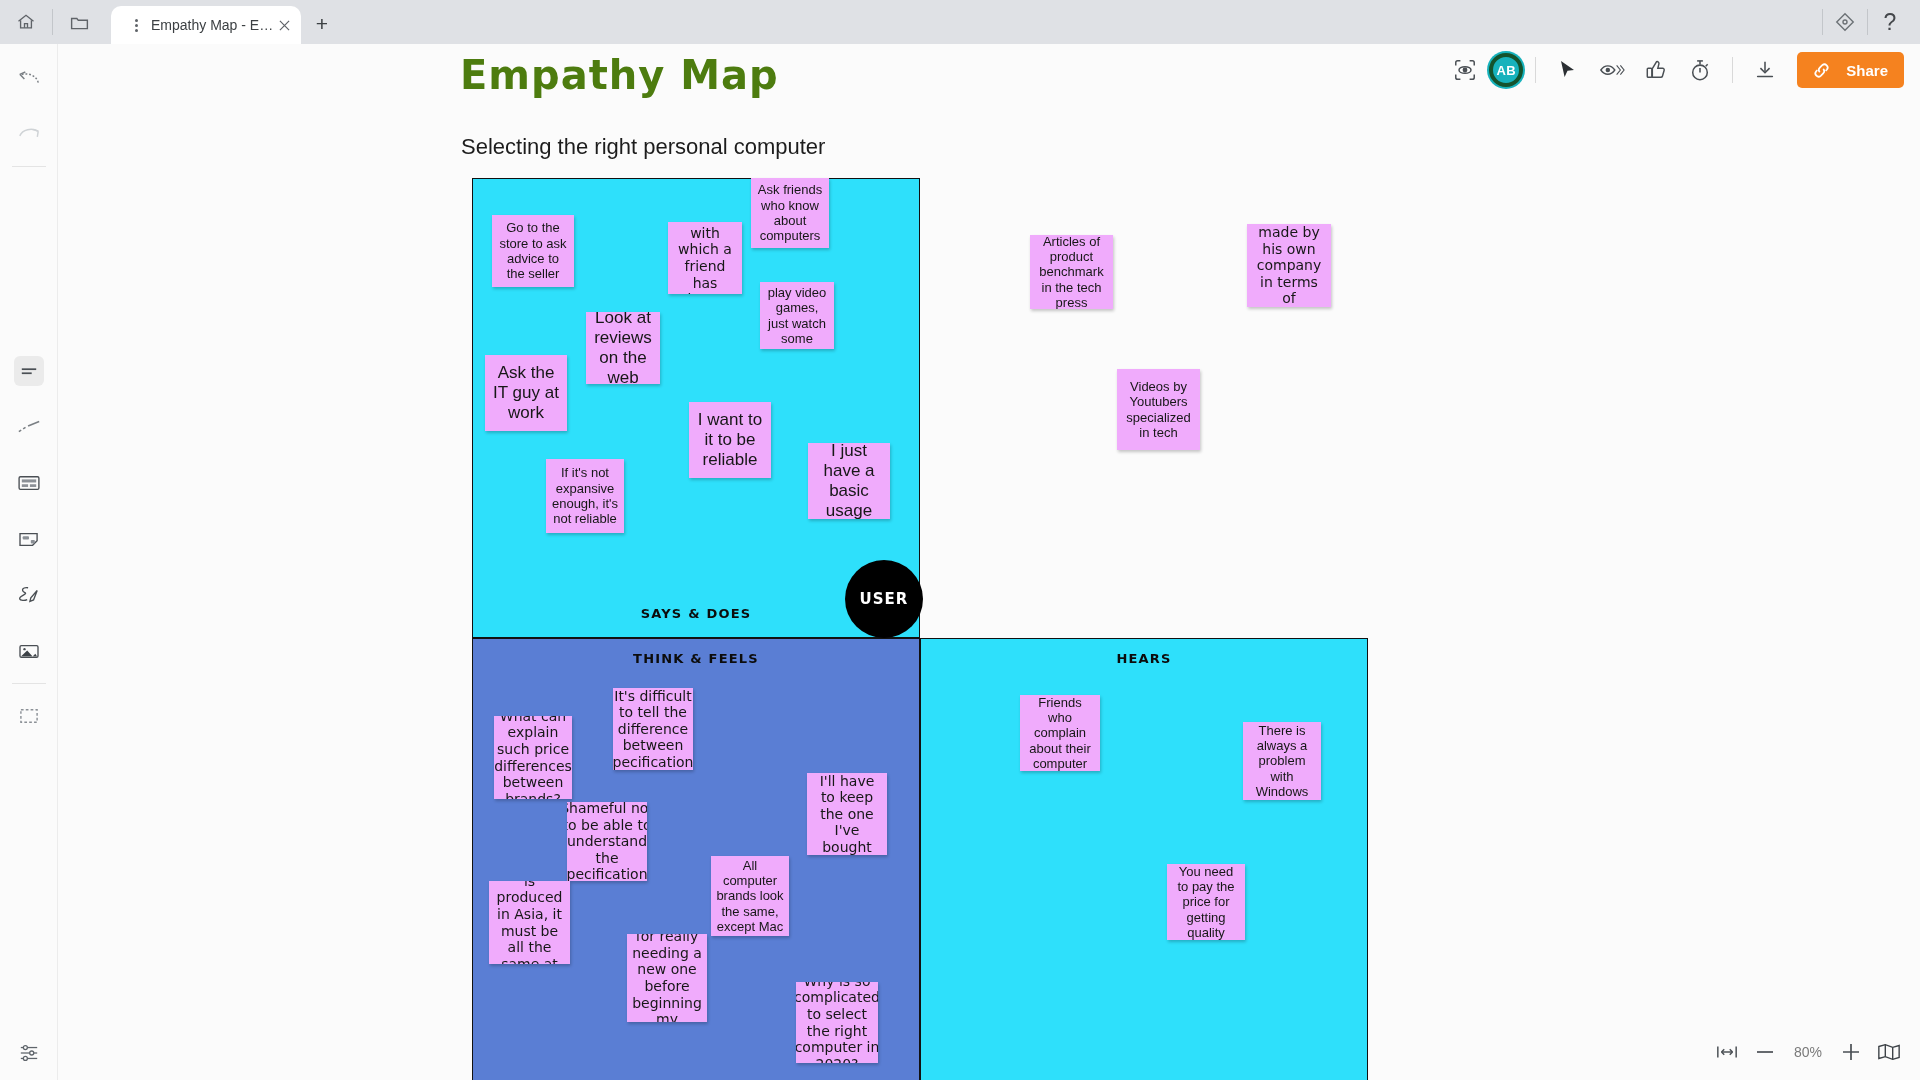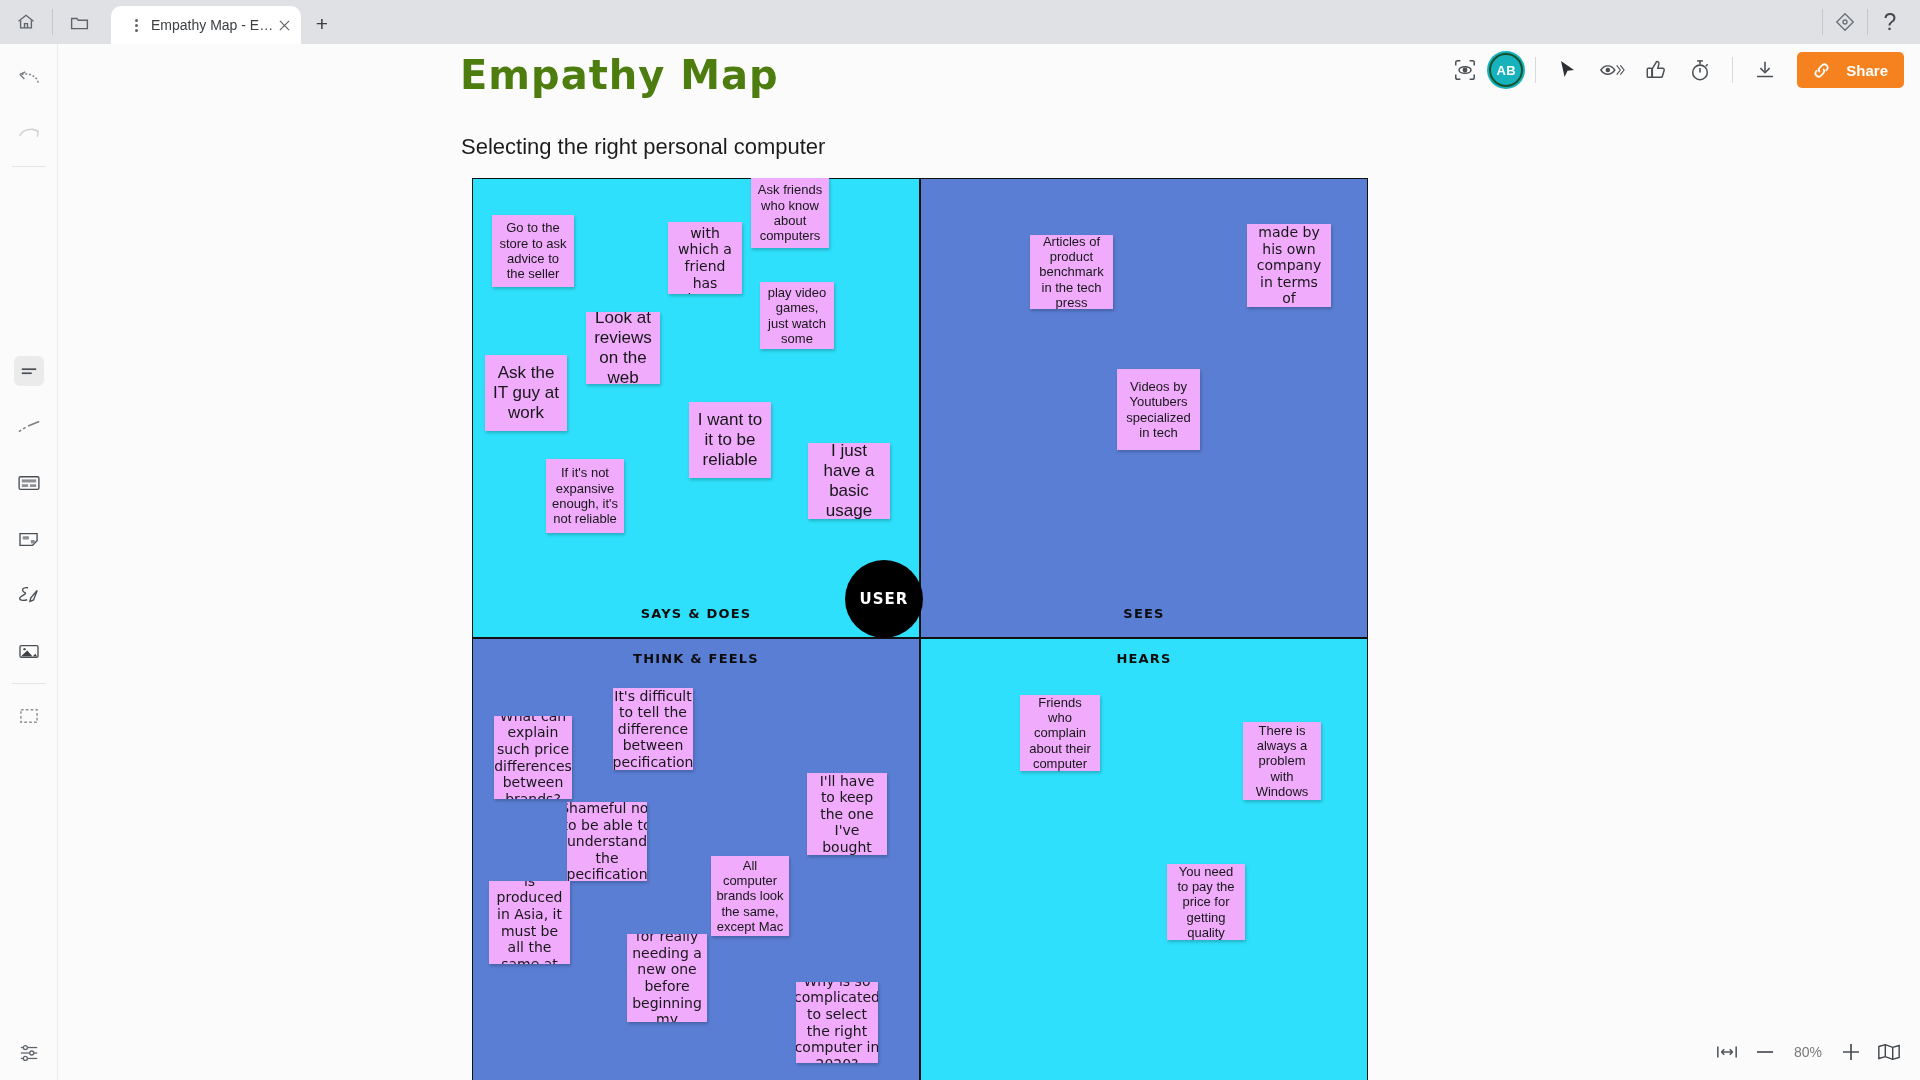--- a/index.html
+++ b/index.html
@@ -73,21 +73,21 @@
     position: absolute; right: 16px; top: 44px; height: 52px;
     display: flex; align-items: center; gap: 4px;
   }
   .tb-btn { width: 40px; height: 40px; display: flex; align-items: center; justify-content: center; cursor: pointer; color: #4a4a4a; }
   .tb-div { width: 1px; height: 26px; background: #d9d9d9; margin: 0 8px; }
   .avatar {
     width: 34px; height: 34px; border-radius: 50%;
     background: #17b2bc; color: #fff;
     display: flex; align-items: center; justify-content: center;
     font-size: 13px; font-weight: bold; letter-spacing: .5px;
-    border: 2px solid #14532d; box-shadow: 0 0 0 2px #17b2bc;
+    border: 4px solid #14532d; box-shadow: 0 0 0 2px #17b2bc;
     cursor: pointer;
   }
   .share-btn {
     height: 36px; background: #f5821f; color: #fff;
     border-radius: 5px; padding: 0 16px;
     display: flex; align-items: center; gap: 16px;
     font-size: 15px; font-weight: bold; cursor: pointer;
     margin-left: 8px;
   }
 
@@ -370,23 +370,20 @@
       <span>Share</span>
     </div>
   </div>
 
   <div class="board-title">Empathy Map</div>
   <div class="board-subtitle">Selecting the right personal computer</div>
 
   <div class="board">
     <div class="quad q-sd">
       <div class="q-label">SAYS &amp; DOES</div>
-    </div>
-    <div class="quad q-sees">
-      <div class="q-label">SEES</div>
     </div>
     <div class="quad q-tf">
       <div class="q-label">THINK &amp; FEELS</div>
     </div>
     <div class="quad q-hears">
       <div class="q-label">HEARS</div>
     </div>
 
     <div id="notes-layer">
         <div class="note n-md" style="left: 20px; top: 37px; width: 82px; height: 72px;">Go to the store to ask advice to the seller</div>

